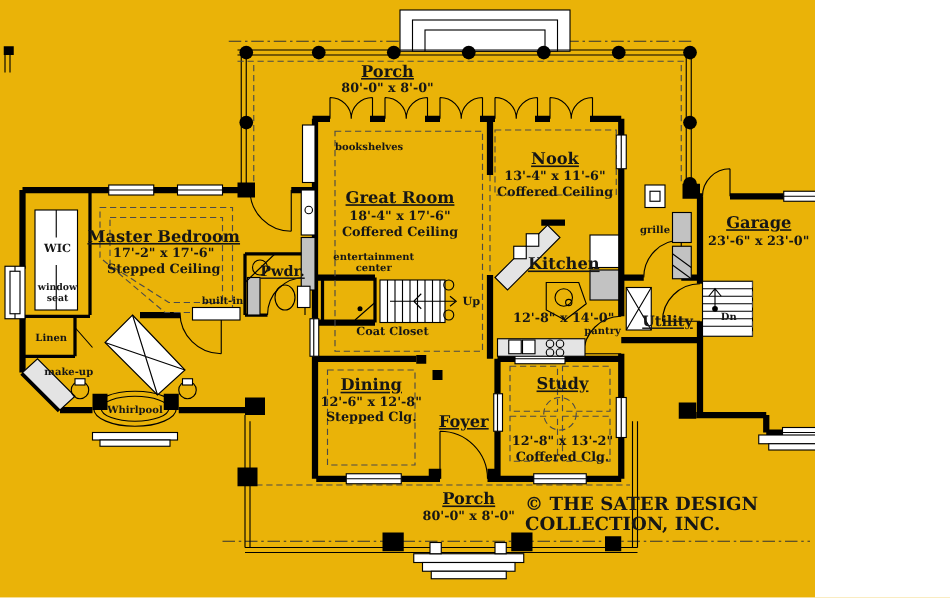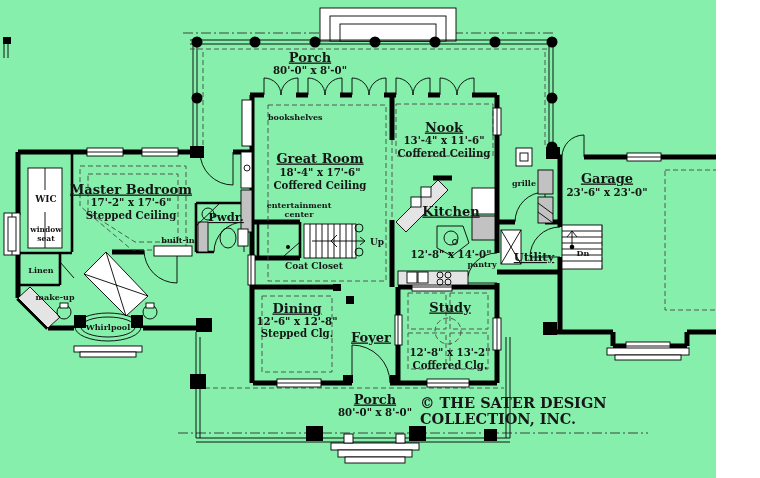--- a/index.html
+++ b/index.html
@@ -1,16 +1,16 @@
 <!DOCTYPE html>
 <html><head>
 <meta charset="utf-8">
 <style>
   html,body{margin:0;padding:0;background:#ffffff;}
-  .canvas{position:relative;width:716px;height:478px;background:#86efac;overflow:hidden;}
+  .canvas{position:relative;width:652px;height:478px;background:#eab308;overflow:hidden;}
   svg{display:block;}
   
   .wall{stroke:#000;stroke-width:5;fill:none;stroke-linecap:butt;}
   .wallthin{stroke:#000;stroke-width:2.6;fill:none;}
   .thin{stroke:#000;stroke-width:0.9;fill:none;}
   .thinr{stroke:#000;stroke-width:0.9;fill:#fff;}
   .dash{stroke:#4a4a4a;stroke-width:0.9;fill:none;stroke-dasharray:5 3;}
   .dashdot{stroke:#333;stroke-width:0.9;fill:none;stroke-dasharray:10 3 2 3;}
   .post{fill:#000;stroke:none;}
   .dot{fill:#000;stroke:none;}

